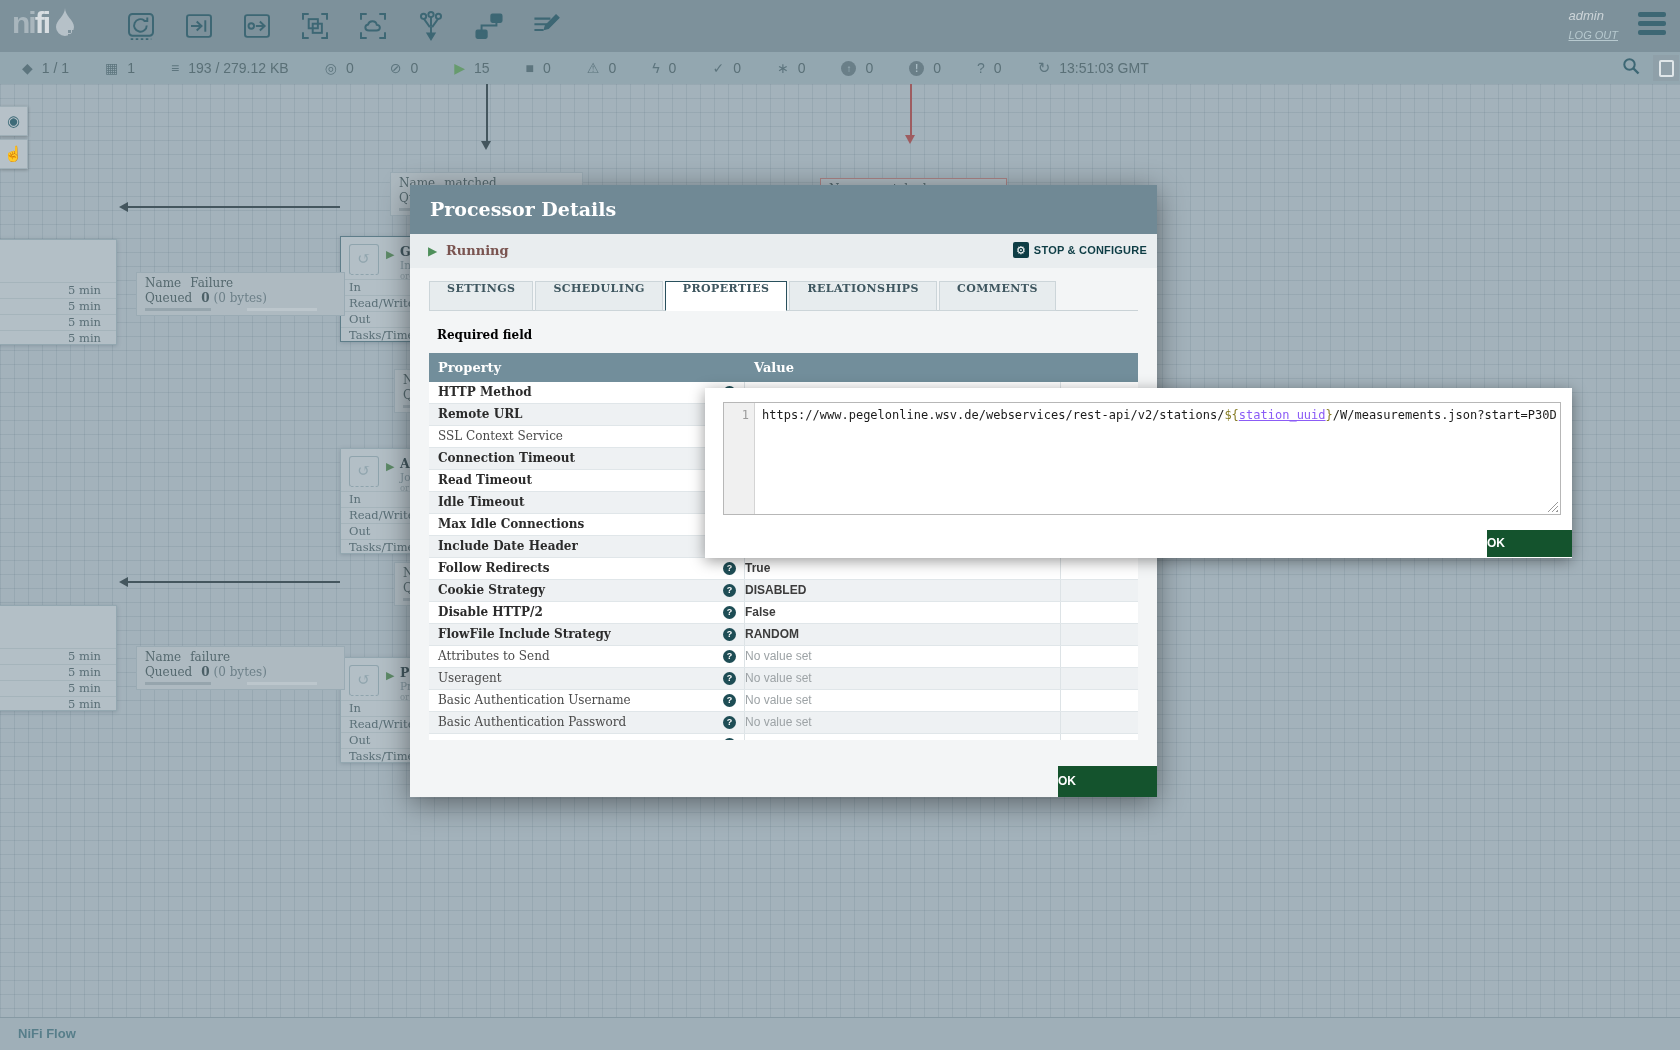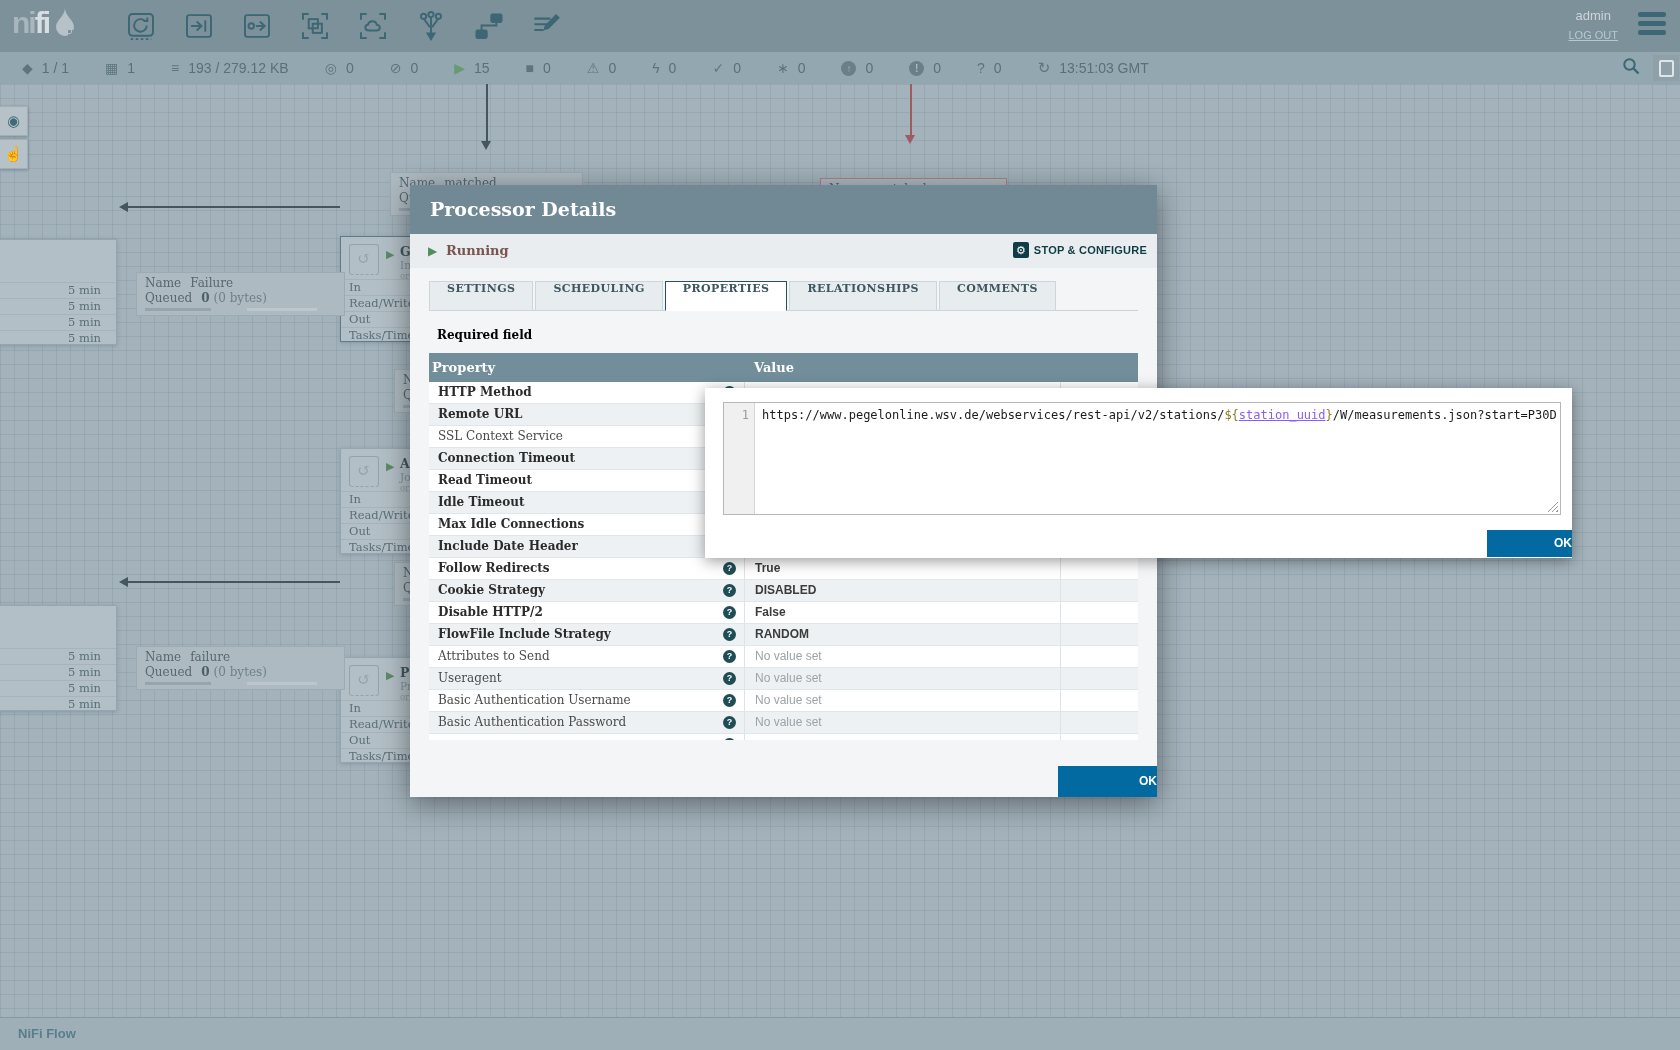--- a/index.html
+++ b/index.html
@@ -7,21 +7,21 @@
        font-family:"Liberation Sans",sans-serif;background:#a3b2bb;}
 
   
   #app-header{position:absolute;left:0;top:0;right:0;height:52px;background:#7d919b;z-index:5;}
   #logo{position:absolute;left:12px;top:6px;display:flex;align-items:center;}
   #logo .ni{font:bold 30px "Liberation Sans",sans-serif;color:#a9b6bd;letter-spacing:-2px}
   #logo .fi{font:bold 30px "Liberation Sans",sans-serif;color:#d8dee2;letter-spacing:-2px}
   #toolbar{position:absolute;left:125px;top:9px;display:flex;gap:26px;}
   .tb-icon{width:32px;height:34px;display:inline-block;}
   .tb-icon svg{width:32px;height:34px}
-  #user-area{position:absolute;right:62px;top:8px;text-align:center;}
+  #user-area{position:absolute;right:62px;top:8px;text-align:left;font-style:italic;}
   #user-name{font-size:13px;color:#ccd4d8;}
   #logout{font-size:11px;color:#b7c9cf;text-decoration:underline;margin-top:6px;display:inline-block}
   #hamburger{position:absolute;right:14px;top:12px;width:28px;cursor:pointer}
   #hamburger div{height:5px;background:#3d6774;border-radius:2px;margin-bottom:4px}
 
   
   #status-bar{position:absolute;left:0;top:52px;right:0;height:32px;background:#93a7b0;z-index:5;
               display:flex;align-items:center;padding-left:22px;box-sizing:border-box;}
   .sb-item{display:flex;align-items:center;margin-right:36px;}
   .sb-icon{font-size:14px;color:#64798229;color:#5d757e;margin-right:9px;line-height:16px}
@@ -119,36 +119,36 @@
   .tab{height:30px;line-height:30px;padding:0 17px;font:bold 11px "DejaVu Serif",serif;color:#3e565f;
        letter-spacing:.04em;background:#e7ecee;border:1px solid #ccd5d9;margin-right:2px;
        margin-bottom:-1px;cursor:pointer;box-sizing:border-box}
   .tab.active{background:#fff;border:1px solid #29505d;border-bottom:1px solid #fff}
 
   #required-note{margin:17px 0 11px 27px;font:bold 12px "DejaVu Serif",serif;color:#000000}
 
   #prop-table{margin:0 19px;}
   #prop-table .thead{height:29px;background:#728e9b;display:flex;color:#fff;
                      font:bold 13px/29px "DejaVu Serif",serif}
-  #prop-table .th-prop{width:315px;padding-left:3px;box-sizing:border-box}
+  #prop-table .th-prop{width:315px;padding-left:9px;box-sizing:border-box}
   #prop-table .th-val{flex:1;padding-left:10px}
   #prop-rows{height:358px;overflow:hidden;background:#be185d}
   .prow{height:21px;border-bottom:1px solid #e0e6e9;display:flex;background:#fff}
   .prow.even{background:#eef1f3}
   .cell-prop{width:315px;position:relative;padding-left:9px;box-sizing:border-box;
              font:12px/21px "DejaVu Serif",serif;color:#4a4a4a;white-space:nowrap}
   .cell-prop.required{font-weight:bold;color:#2b2b2b}
   .q-icon{position:absolute;right:8px;top:4px;width:13px;height:13px;border-radius:50%;background:#1e4d55;
           color:#fff;font:bold 9px/13px "Liberation Sans",sans-serif;text-align:center;cursor:pointer}
-  .cell-val{flex:1;border-left:1px solid #dde3e6;padding-left:10px;
+  .cell-val{flex:1;border-left:1px solid #dde3e6;
             font:bold 12px/21px "Liberation Sans",sans-serif;color:#3c3c3c;cursor:pointer}
   .cell-val.unset{font-weight:normal;color:#9da3a6}
   .cell-end{width:77px;border-left:1px solid #dde3e6}
 
-  .ok-btn{position:absolute;background:#0369a1;color:#fff;text-align:right;cursor:pointer;
+  .ok-btn{position:absolute;background:#14532d;color:#fff;text-align:left;cursor:pointer;
           font:bold 12px "Liberation Sans",sans-serif}
   #dlg-ok{right:0;bottom:0;width:99px;height:31px;line-height:31px}
 
   
   #value-popup{position:absolute;left:705px;top:388px;width:867px;height:170px;background:#fff;
                box-shadow:0 3px 14px rgba(0,0,0,.4);z-index:20}
   #editor{position:absolute;left:18px;top:14px;width:838px;height:113px;border:1px solid #b7b7b7;
           background:#fff;box-sizing:border-box;font:12px "DejaVu Sans Mono",monospace;cursor:text}
   #gutter{position:absolute;left:0;top:0;bottom:0;width:31px;background:#f0f0f0;
           border-right:1px solid #d4d4d4;color:#9b9b9b;text-align:right;

